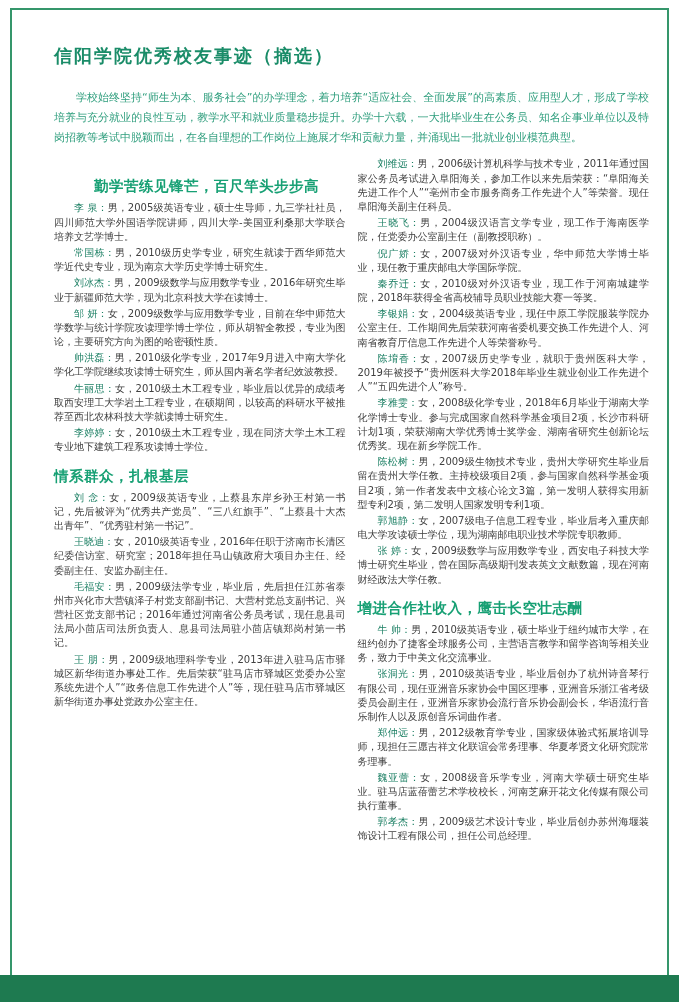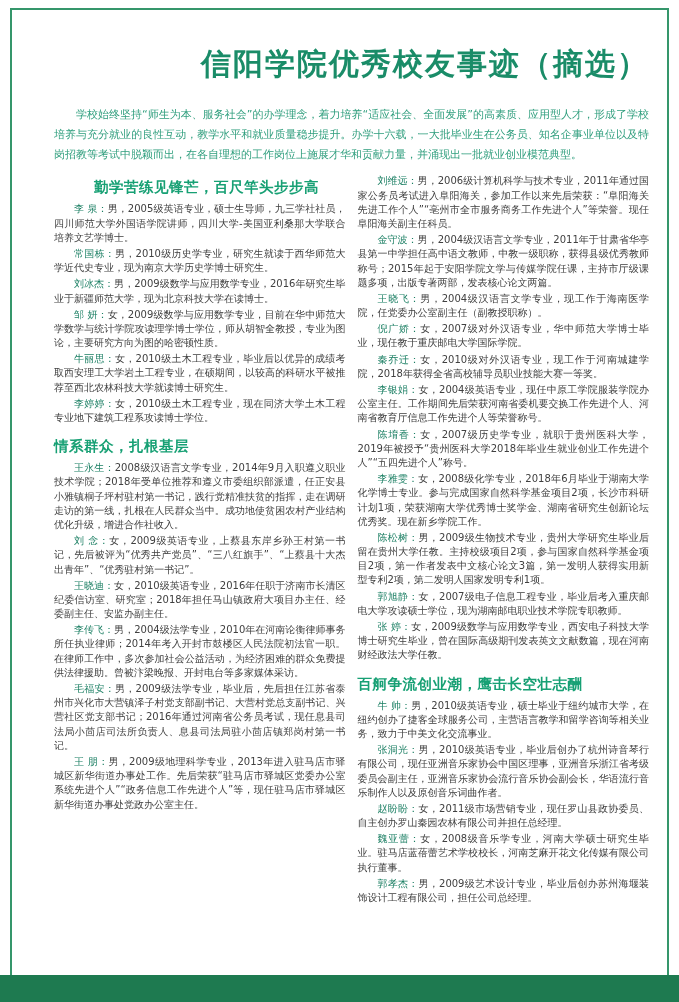--- a/index.html
+++ b/index.html
@@ -17,35 +17,35 @@
     background:#ffffff;
     font-family:"DejaVu Sans","Liberation Sans",sans-serif;
     position:relative;overflow:hidden;
   }
   .frame-top{position:absolute;top:8px;left:10px;right:10px;height:2px;background:var(--frame-green);}
   .frame-left{position:absolute;top:8px;bottom:27px;left:10px;width:2px;background:var(--frame-green);}
   .frame-right{position:absolute;top:8px;bottom:27px;right:10px;width:2px;background:var(--frame-green);}
   .bottom-bar{position:absolute;left:0;right:0;bottom:0;height:27px;background:var(--bar-green);}
   .content{padding:36px 30px 0 54px;}
   .title{
-    text-align:right;color:var(--accent-green);
-    font-size:30px;font-weight:bold;letter-spacing:2px;
+    text-align:left;color:var(--accent-green);
+    font-size:18px;font-weight:bold;letter-spacing:2px;
     margin:8px 0 20px;
   }
   .intro{
     color:var(--intro-green);font-size:11px;line-height:1.8;
     text-indent:2em;text-align:justify;margin:0 0 10px;
   }
   .cols{display:flex;gap:12px;align-items:flex-start;}
   .col{flex:1;min-width:0;}
   .section-header{
     color:var(--header-green);font-size:14.5px;font-weight:bold;
     margin:12px 0 5px;letter-spacing:0.5px;
   }
-  .col > .section-header:first-child{margin-top:4px;padding-left:40px;}
+  .col > .section-header:first-child{margin-top:20px;padding-left:40px;}
   .entry{
     font-size:10px;line-height:1.42;color:var(--body-gray);
     text-align:justify;text-indent:2em;margin:0 0 2px;
   }
   .entry-name{color:var(--name-green);font-weight:normal;}
 </style>
 </head>
 <body>
 
 <div class="frame-top"></div>
@@ -56,43 +56,41 @@
 <div class="content">
   <h1 class="title">信阳学院优秀校友事迹（摘选）</h1>
   <p class="intro">学校始终坚持“师生为本、服务社会”的办学理念，着力培养“适应社会、全面发展”的高素质、应用型人才，形成了学校培养与充分就业的良性互动，教学水平和就业质量稳步提升。办学十六载，一大批毕业生在公务员、知名企事业单位以及特岗招教等考试中脱颖而出，在各自理想的工作岗位上施展才华和贡献力量，并涌现出一批就业创业模范典型。</p>
   <div class="cols">
     <div class="col">
         <h2 class="section-header">勤学苦练见锋芒，百尺竿头步步高</h2>
         <p class="entry"><span class="entry-name">李 泉：</span>男，2005级英语专业，硕士生导师，九三学社社员，四川师范大学外国语学院讲师，四川大学-美国亚利桑那大学联合培养文艺学博士。</p>
         <p class="entry"><span class="entry-name">常国栋：</span>男，2010级历史学专业，研究生就读于西华师范大学近代史专业，现为南京大学历史学博士研究生。</p>
         <p class="entry"><span class="entry-name">刘冰杰：</span>男，2009级数学与应用数学专业，2016年研究生毕业于新疆师范大学，现为北京科技大学在读博士。</p>
         <p class="entry"><span class="entry-name">邹 妍：</span>女，2009级数学与应用数学专业，目前在华中师范大学数学与统计学院攻读理学博士学位，师从胡智全教授，专业为图论，主要研究方向为图的哈密顿性质。</p>
+        <p class="entry"><span class="entry-name">帅洪磊：</span>男，2010级化学专业，2017年9月进入中南大学化学化工学院继续攻读博士研究生，师从国内著名学者纪效波教授。</p>
         <p class="entry"><span class="entry-name">牛丽思：</span>女，2010级土木工程专业，毕业后以优异的成绩考取西安理工大学岩土工程专业，在硕期间，以较高的科研水平被推荐至西北农林科技大学就读博士研究生。</p>
         <p class="entry"><span class="entry-name">李婷婷：</span>女，2010级土木工程专业，现在同济大学土木工程专业地下建筑工程系攻读博士学位。</p>
         <h2 class="section-header">情系群众，扎根基层</h2>
-        <p class="entry"><span class="entry-name">王永生：</span>2008级汉语言文学专业，2014年9月入职遵义职业技术学院；2018年受单位推荐和遵义市委组织部派遣，任正安县小雅镇桐子坪村驻村第一书记，践行党精准扶贫的指挥，走在调研走访的第一线，扎根在人民群众当中。成功地使贫困农村产业结构优化升级，增进合作社收入。</p>
         <p class="entry"><span class="entry-name">刘 念：</span>女，2009级英语专业，上蔡县东岸乡孙王村第一书记，先后被评为“优秀共产党员”、“三八红旗手”、“上蔡县十大杰出青年”、“优秀驻村第一书记”。</p>
         <p class="entry"><span class="entry-name">王晓迪：</span>女，2010级英语专业，2016年任职于济南市长清区纪委信访室、研究室；2018年担任马山镇政府大项目办主任、经委副主任、安监办副主任。</p>
-        <p class="entry"><span class="entry-name">李传飞：</span>男，2004级法学专业，2010年在河南论衡律师事务所任执业律师；2014年考入开封市鼓楼区人民法院初法官一职。在律师工作中，多次参加社会公益活动，为经济困难的群众免费提供法律援助。曾被汴梁晚报、开封电台等多家媒体采访。</p>
         <p class="entry"><span class="entry-name">毛福安：</span>男，2009级法学专业，毕业后，先后担任江苏省泰州市兴化市大营镇泽子村党支部副书记、大营村党总支副书记、兴营社区党支部书记；2016年通过河南省公务员考试，现任息县司法局小茴店司法所负责人、息县司法局驻小茴店镇郑岗村第一书记。</p>
         <p class="entry"><span class="entry-name">王 朋：</span>男，2009级地理科学专业，2013年进入驻马店市驿城区新华街道办事处工作。先后荣获“驻马店市驿城区党委办公室系统先进个人”“政务信息工作先进个人”等，现任驻马店市驿城区新华街道办事处党政办公室主任。</p>
       </div>
     <div class="col">
         <p class="entry"><span class="entry-name">刘维远：</span>男，2006级计算机科学与技术专业，2011年通过国家公务员考试进入阜阳海关，参加工作以来先后荣获：“阜阳海关先进工作个人”“亳州市全市服务商务工作先进个人”等荣誉。现任阜阳海关副主任科员。</p>
-        <p class="entry"><span class="entry-name">金守波：</span>男，2004级汉语言文学专业，2011年于甘肃省华亭县第一中学担任高中语文教师，中教一级职称，获得县级优秀教师称号；2015年起于安阳学院文学与传媒学院任课，主持市厅级课题多项，出版专著两部，发表核心论文两篇。</p>
         <p class="entry"><span class="entry-name">王晓飞：</span>男，2004级汉语言文学专业，现工作于海南医学院，任党委办公室副主任（副教授职称）。</p>
         <p class="entry"><span class="entry-name">倪广娇：</span>女，2007级对外汉语专业，华中师范大学博士毕业，现任教于重庆邮电大学国际学院。</p>
         <p class="entry"><span class="entry-name">秦乔迁：</span>女，2010级对外汉语专业，现工作于河南城建学院，2018年获得全省高校辅导员职业技能大赛一等奖。</p>
         <p class="entry"><span class="entry-name">李银娟：</span>女，2004级英语专业，现任中原工学院服装学院办公室主任。工作期间先后荣获河南省委机要交换工作先进个人、河南省教育厅信息工作先进个人等荣誉称号。</p>
         <p class="entry"><span class="entry-name">陈堉香：</span>女，2007级历史学专业，就职于贵州医科大学，2019年被授予“贵州医科大学2018年毕业生就业创业工作先进个人”“五四先进个人”称号。</p>
         <p class="entry"><span class="entry-name">李雅雯：</span>女，2008级化学专业，2018年6月毕业于湖南大学化学博士专业。参与完成国家自然科学基金项目2项，长沙市科研计划1项，荣获湖南大学优秀博士奖学金、湖南省研究生创新论坛优秀奖。现在新乡学院工作。</p>
         <p class="entry"><span class="entry-name">陈松树：</span>男，2009级生物技术专业，贵州大学研究生毕业后留在贵州大学任教。主持校级项目2项，参与国家自然科学基金项目2项，第一作者发表中文核心论文3篇，第一发明人获得实用新型专利2项，第二发明人国家发明专利1项。</p>
         <p class="entry"><span class="entry-name">郭旭静：</span>女，2007级电子信息工程专业，毕业后考入重庆邮电大学攻读硕士学位，现为湖南邮电职业技术学院专职教师。</p>
         <p class="entry"><span class="entry-name">张 婷：</span>女，2009级数学与应用数学专业，西安电子科技大学博士研究生毕业，曾在国际高级期刊发表英文文献数篇，现在河南财经政法大学任教。</p>
-        <h2 class="section-header">百舸争流创业潮，鹰击长空壮志酬</h2>
+        <h2 class="section-header">增进合作社收入，鹰击长空壮志酬</h2>
         <p class="entry"><span class="entry-name">牛 帅：</span>男，2010级英语专业，硕士毕业于纽约城市大学，在纽约创办了捷客全球服务公司，主营语言教学和留学咨询等相关业务，致力于中美文化交流事业。</p>
         <p class="entry"><span class="entry-name">张洞光：</span>男，2010级英语专业，毕业后创办了杭州诗音琴行有限公司，现任亚洲音乐家协会中国区理事，亚洲音乐浙江省考级委员会副主任，亚洲音乐家协会流行音乐协会副会长，华语流行音乐制作人以及原创音乐词曲作者。</p>
-        <p class="entry"><span class="entry-name">赵盼盼：</span>女，2011级市场营销专业，现任罗山县政协委员、自主创办罗山秦园农林有限公司并担任总经理。</p>
+        <p class="entry"><span class="entry-name">郑仲远：</span>男，2012级教育学专业，国家级体验式拓展培训导师，现担任三愿吉祥文化联谊会常务理事、华夏孝贤文化研究院常务理事。</p>
         <p class="entry"><span class="entry-name">魏亚蕾：</span>女，2008级音乐学专业，河南大学硕士研究生毕业。驻马店蓝蓓蕾艺术学校校长，河南芝麻开花文化传媒有限公司执行董事。</p>
         <p class="entry"><span class="entry-name">郭孝杰：</span>男，2009级艺术设计专业，毕业后创办苏州海堰装饰设计工程有限公司，担任公司总经理。</p>
       </div>
   </div>
 </div>
 
 </body></html>

